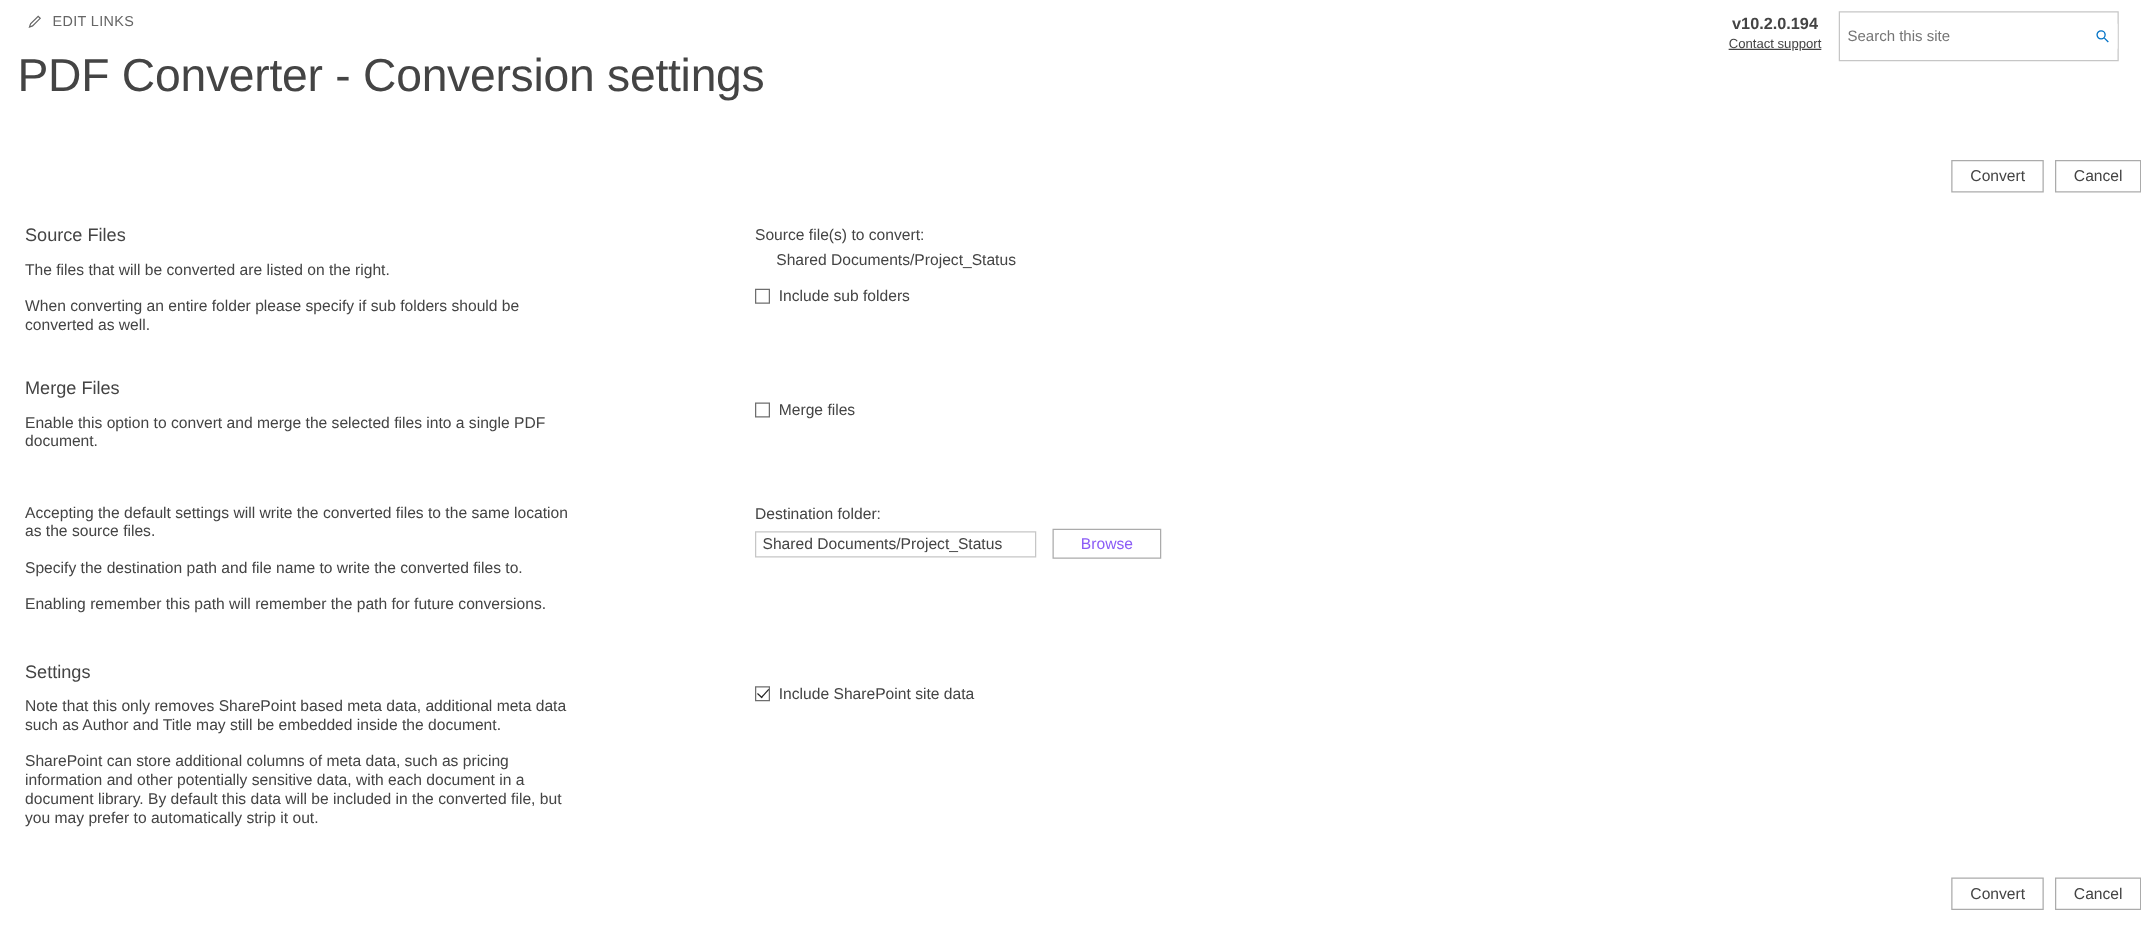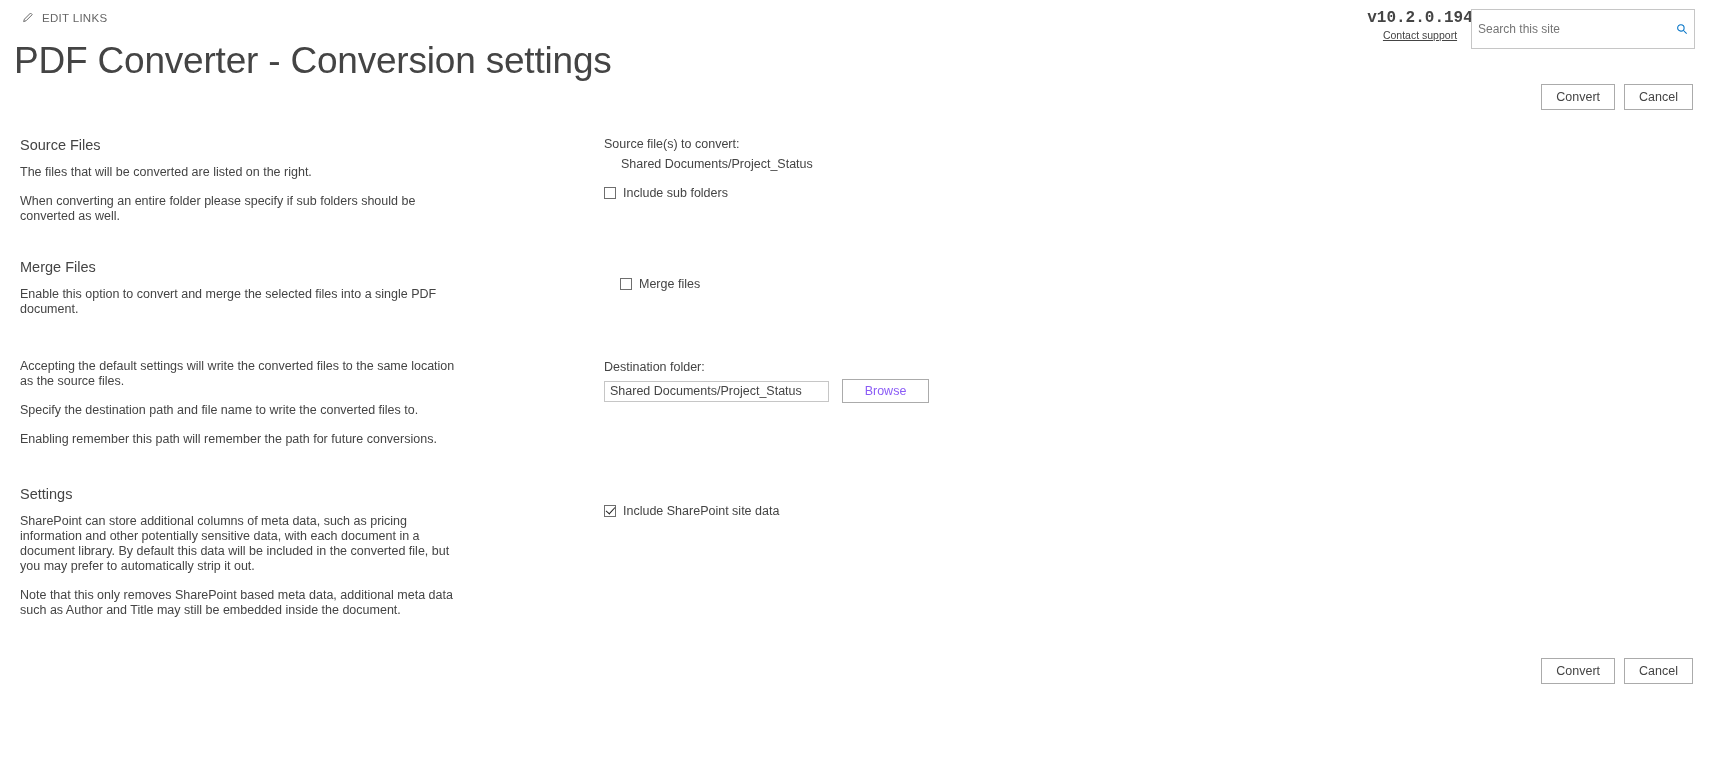--- a/index.html
+++ b/index.html
@@ -39,25 +39,24 @@
     color: #666;
   }
   .version-block {
     position: absolute;
     right: 233px;
     top: 12px;
     text-align: center;
     width: 120px;
   }
   .version-num {
-    font-size: 16px;
+    font-size: 13px;
     font-weight: bold;
     color: #444;
     line-height: 13px;
-    font-family: Liberation Mono, monospace;
   }
   .contact-support {
     font-size: 10.5px;
     color: #444;
     text-decoration: underline;
     line-height: 13px;
     cursor: pointer;
     display: inline-block;
   }
   .search-wrap {
@@ -104,21 +103,21 @@
     color: #444444;
     line-height: 46px;
     letter-spacing: -0.2px;
     font-family: "Liberation Sans", sans-serif;
   }
 
   
   .content {
     position: relative;
     padding-left: 20px;
-    padding-right: 20px;
+    margin-top: 44px;
   }
 
   .button-row {
     display: flex;
     justify-content: flex-end;
     gap: 9px;
     padding-right: 0px;
   }
   .btn {
     min-width: 64px;
@@ -292,21 +291,21 @@
       <div class="section-right">
         <div class="field-label">Source file(s) to convert:</div>
         <div class="field-value">Shared Documents/Project_Status</div>
         <label class="checkrow">
           <span class="cbox"></span>
           <span>Include sub folders</span>
         </label>
       </div>
     </div>
 
-    <div class="section" style="margin-bottom:42px;gap:16px;">
+    <div class="section" style="margin-bottom:42px;">
       <div class="section-left">
         <div class="section-heading">Merge Files</div>
         <p>Enable this option to convert and merge the selected files into a single PDF document.</p>
       </div>
       <div class="section-right" style="padding-top:18px;">
         <label class="checkrow">
           <span class="cbox"></span>
           <span>Merge files</span>
         </label>
       </div>
@@ -323,22 +322,22 @@
         <div class="path-row">
           <input class="path-input" type="text" value="Shared Documents/Project_Status" style="">
           <button class="browse-btn">Browse</button>
         </div>
       </div>
     </div>
 
     <div class="section">
       <div class="section-left">
         <div class="section-heading">Settings</div>
+        <p>Note that this only removes SharePoint based meta data, additional meta data such as Author and Title may still be embedded inside the document.</p>
         <p>SharePoint can store additional columns of meta data, such as pricing information and other potentially sensitive data, with each document in a document library. By default this data will be included in the converted file, but you may prefer to automatically strip it out.</p>
-        <p>Note that this only removes SharePoint based meta data, additional meta data such as Author and Title may still be embedded inside the document.</p>
       </div>
       <div class="section-right" style="padding-top:18px;">
         <label class="checkrow">
           <span class="cbox checked"></span>
           <span>Include SharePoint site data</span>
         </label>
       </div>
     </div>
 
   </div>

